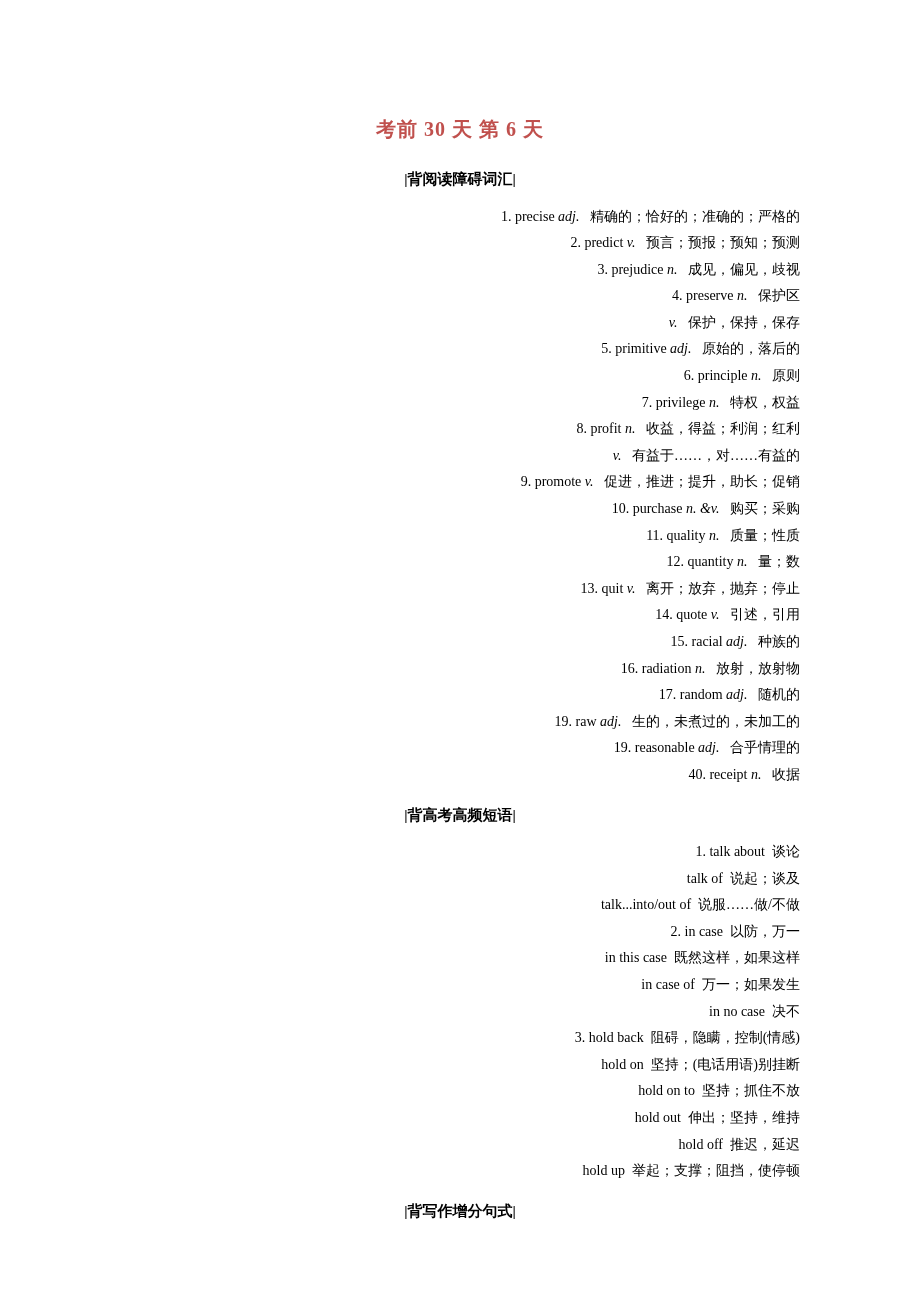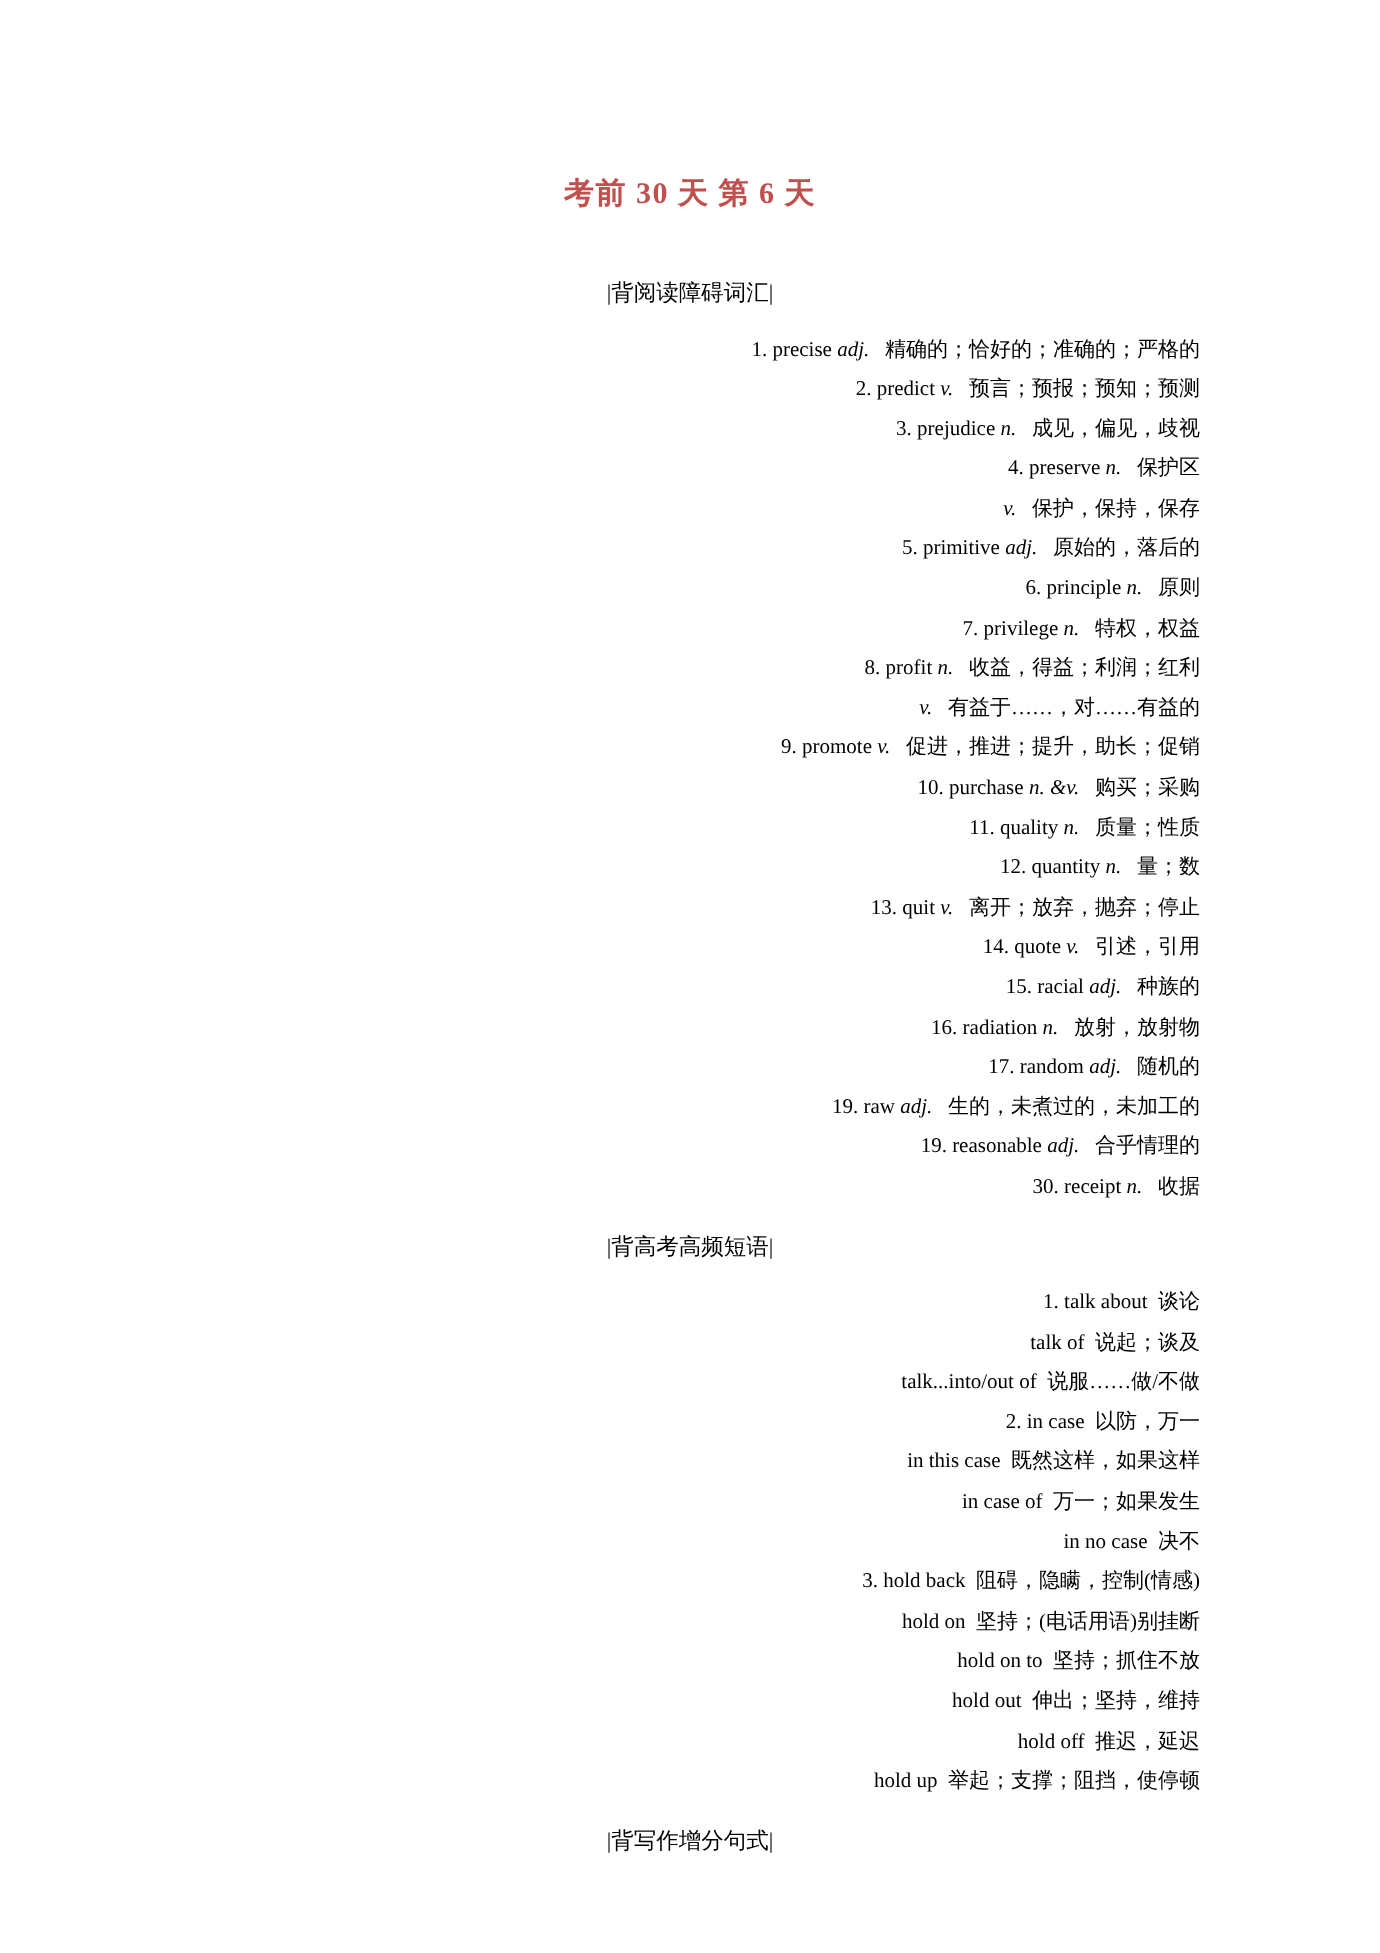--- a/index.html
+++ b/index.html
@@ -17,33 +17,33 @@
     box-sizing: border-box;
     padding: 110px 120px 60px 120px;
     position: relative;
   }
   .title {
     text-align: center;
     color: #c0504d;
     font-weight: bold;
     font-size: 20px;
     letter-spacing: 1px;
-    margin-bottom: 34px;
+    margin-bottom: 17px;
     font-family: "SimSun", "宋体", serif;
   }
   .section-heading {
     text-align: center;
     font-weight: bold;
     font-size: 15px;
     margin: 8px 0 10px 0;
     font-family: "SimSun", "宋体", serif;
   }
   .section-heading .bar {
     display: inline-block;
-    font-weight: normal;
+    font-weight: bold;
     text-align: center;
   }
   .content-block {
     margin-bottom: 12px;
   }
   .entry {
     white-space: pre-wrap;
     font-family: "SimSun", "宋体", serif;
     text-align: right;
   }
@@ -74,21 +74,21 @@
       <div class="entry"><span>10.</span> <span>purchase</span> <span class="it">n. &amp;v.</span>   <span>购买；采购</span></div>
       <div class="entry"><span>11.</span> <span>quality</span> <span class="it">n.</span>   <span>质量；性质</span></div>
       <div class="entry"><span>12.</span> <span>quantity</span> <span class="it">n.</span>   <span>量；数</span></div>
       <div class="entry"><span>13.</span> <span>quit</span> <span class="it">v.</span>   <span>离开；放弃，抛弃；停止</span></div>
       <div class="entry"><span>14.</span> <span>quote</span> <span class="it">v.</span>   <span>引述，引用</span></div>
       <div class="entry"><span>15.</span> <span>racial</span> <span class="it">adj.</span>   <span>种族的</span></div>
       <div class="entry"><span>16.</span> <span>radiation</span> <span class="it">n.</span>   <span>放射，放射物</span></div>
       <div class="entry"><span>17.</span> <span>random</span> <span class="it">adj.</span>   <span>随机的</span></div>
       <div class="entry"><span>19.</span> <span>raw</span> <span class="it">adj.</span>   <span>生的，未煮过的，未加工的</span></div>
       <div class="entry"><span>19.</span> <span>reasonable</span> <span class="it">adj.</span>   <span>合乎情理的</span></div>
-      <div class="entry"><span>30.</span> <span>receipt</span> <span class="it">n.</span>   <span>收据</span></div>
+      <div class="entry"><span>40.</span> <span>receipt</span> <span class="it">n.</span>   <span>收据</span></div>
     </div>
 
   <div class="section-heading">
     <span class="bar">|背高考高频短语|</span>
   </div>
   <div class="content-block" id="phrase-block">
       <div class="entry"><span>1.</span> <span>talk about</span>  <span>谈论</span></div>
       <div class="entry"><span>talk of</span>  <span>说起；谈及</span></div>
       <div class="entry"><span>talk...into/out of</span>  <span>说服……做/不做</span></div>
       <div class="entry"><span>2.</span> <span>in case</span>  <span>以防，万一</span></div>

